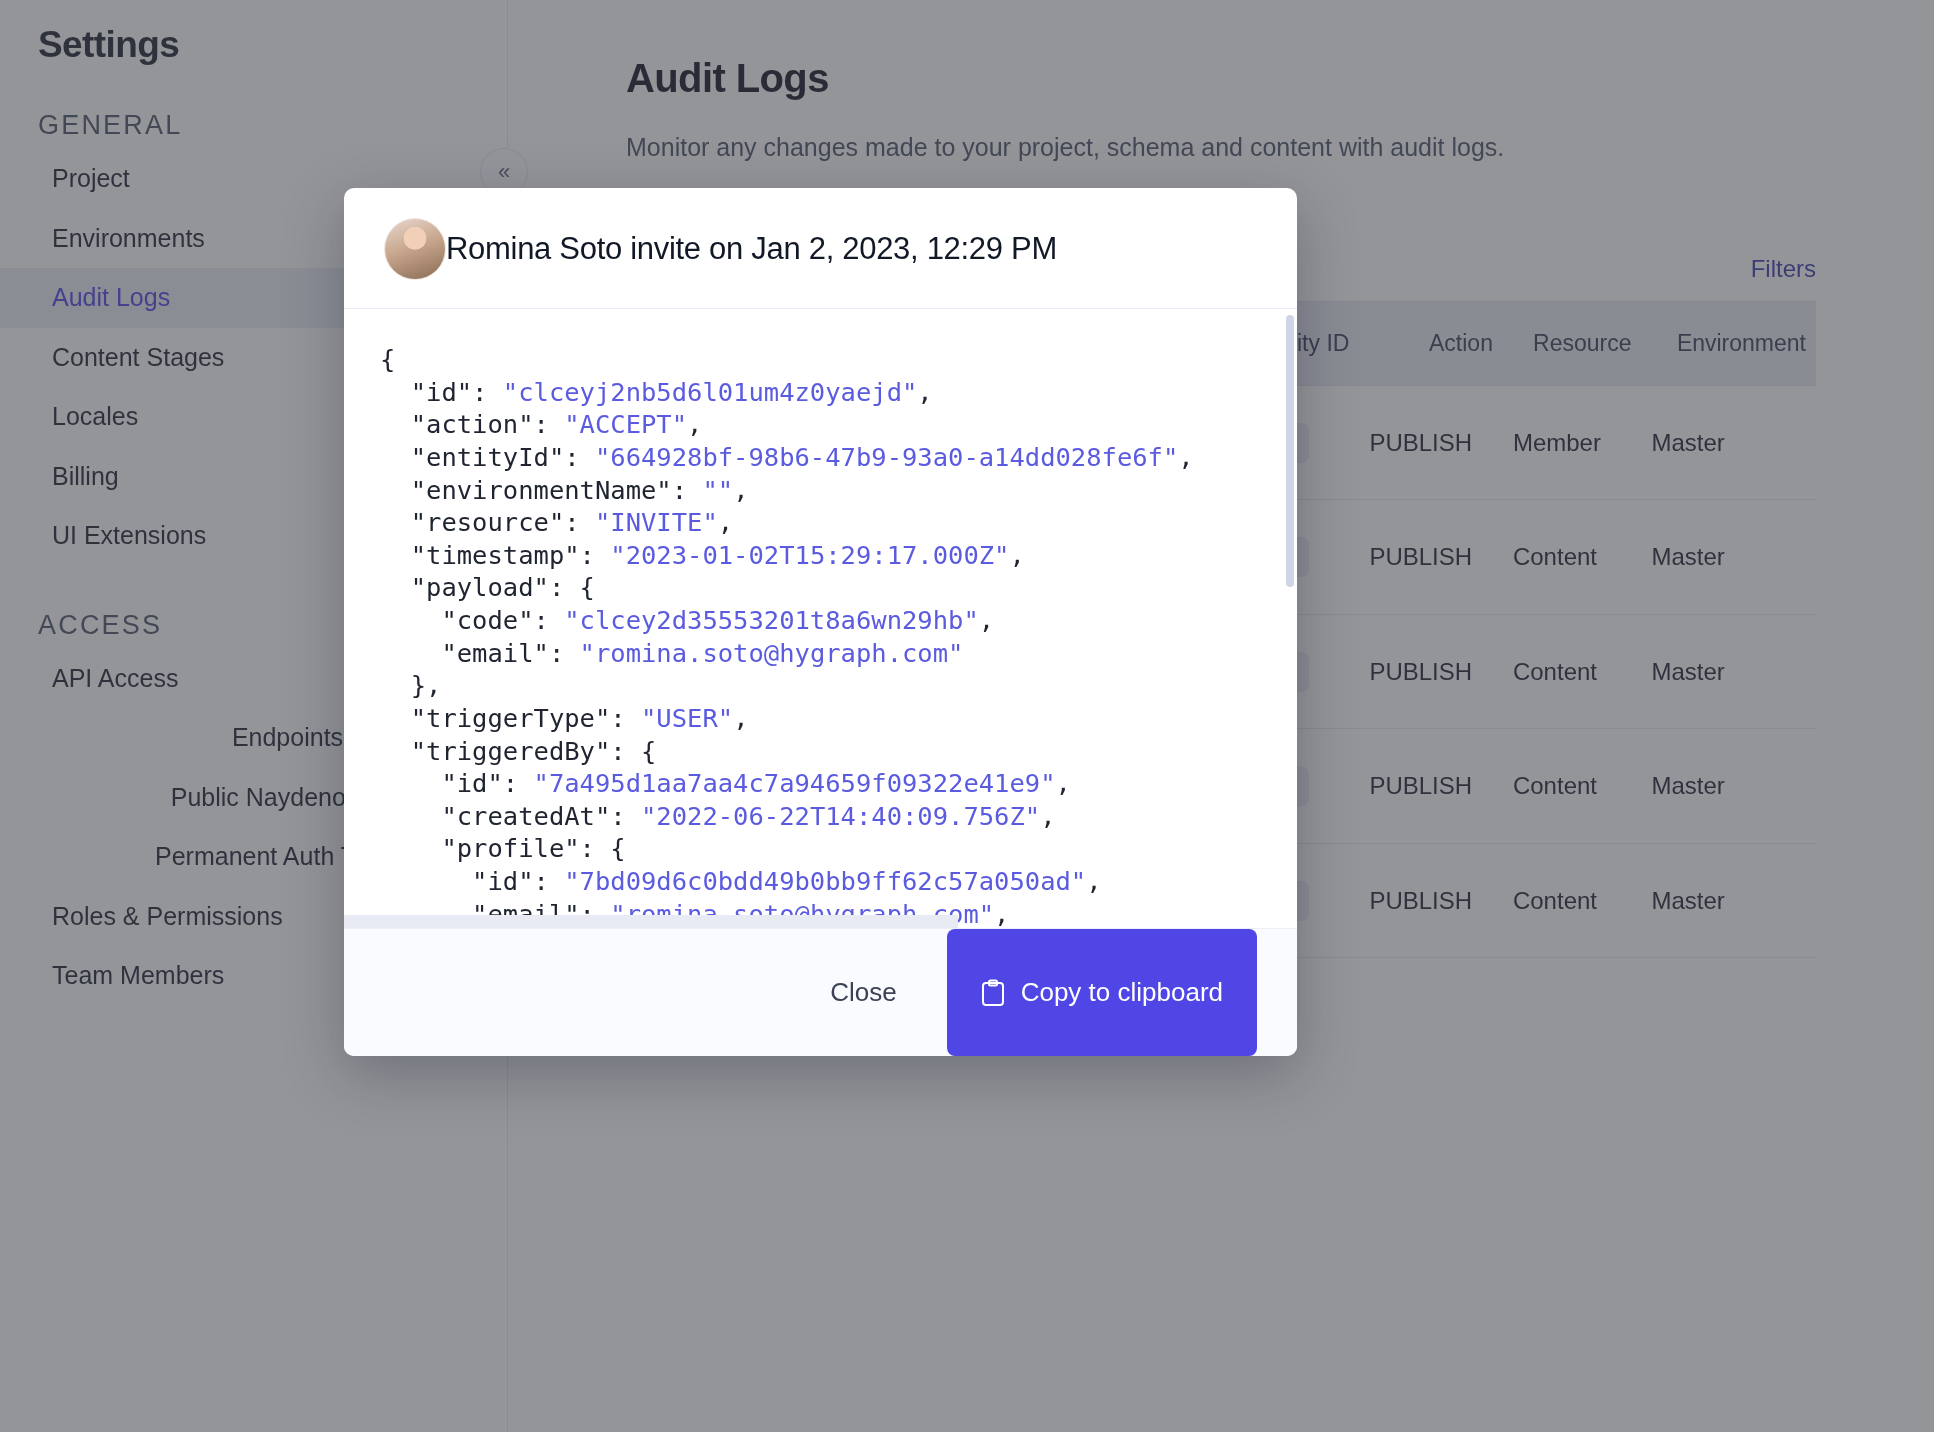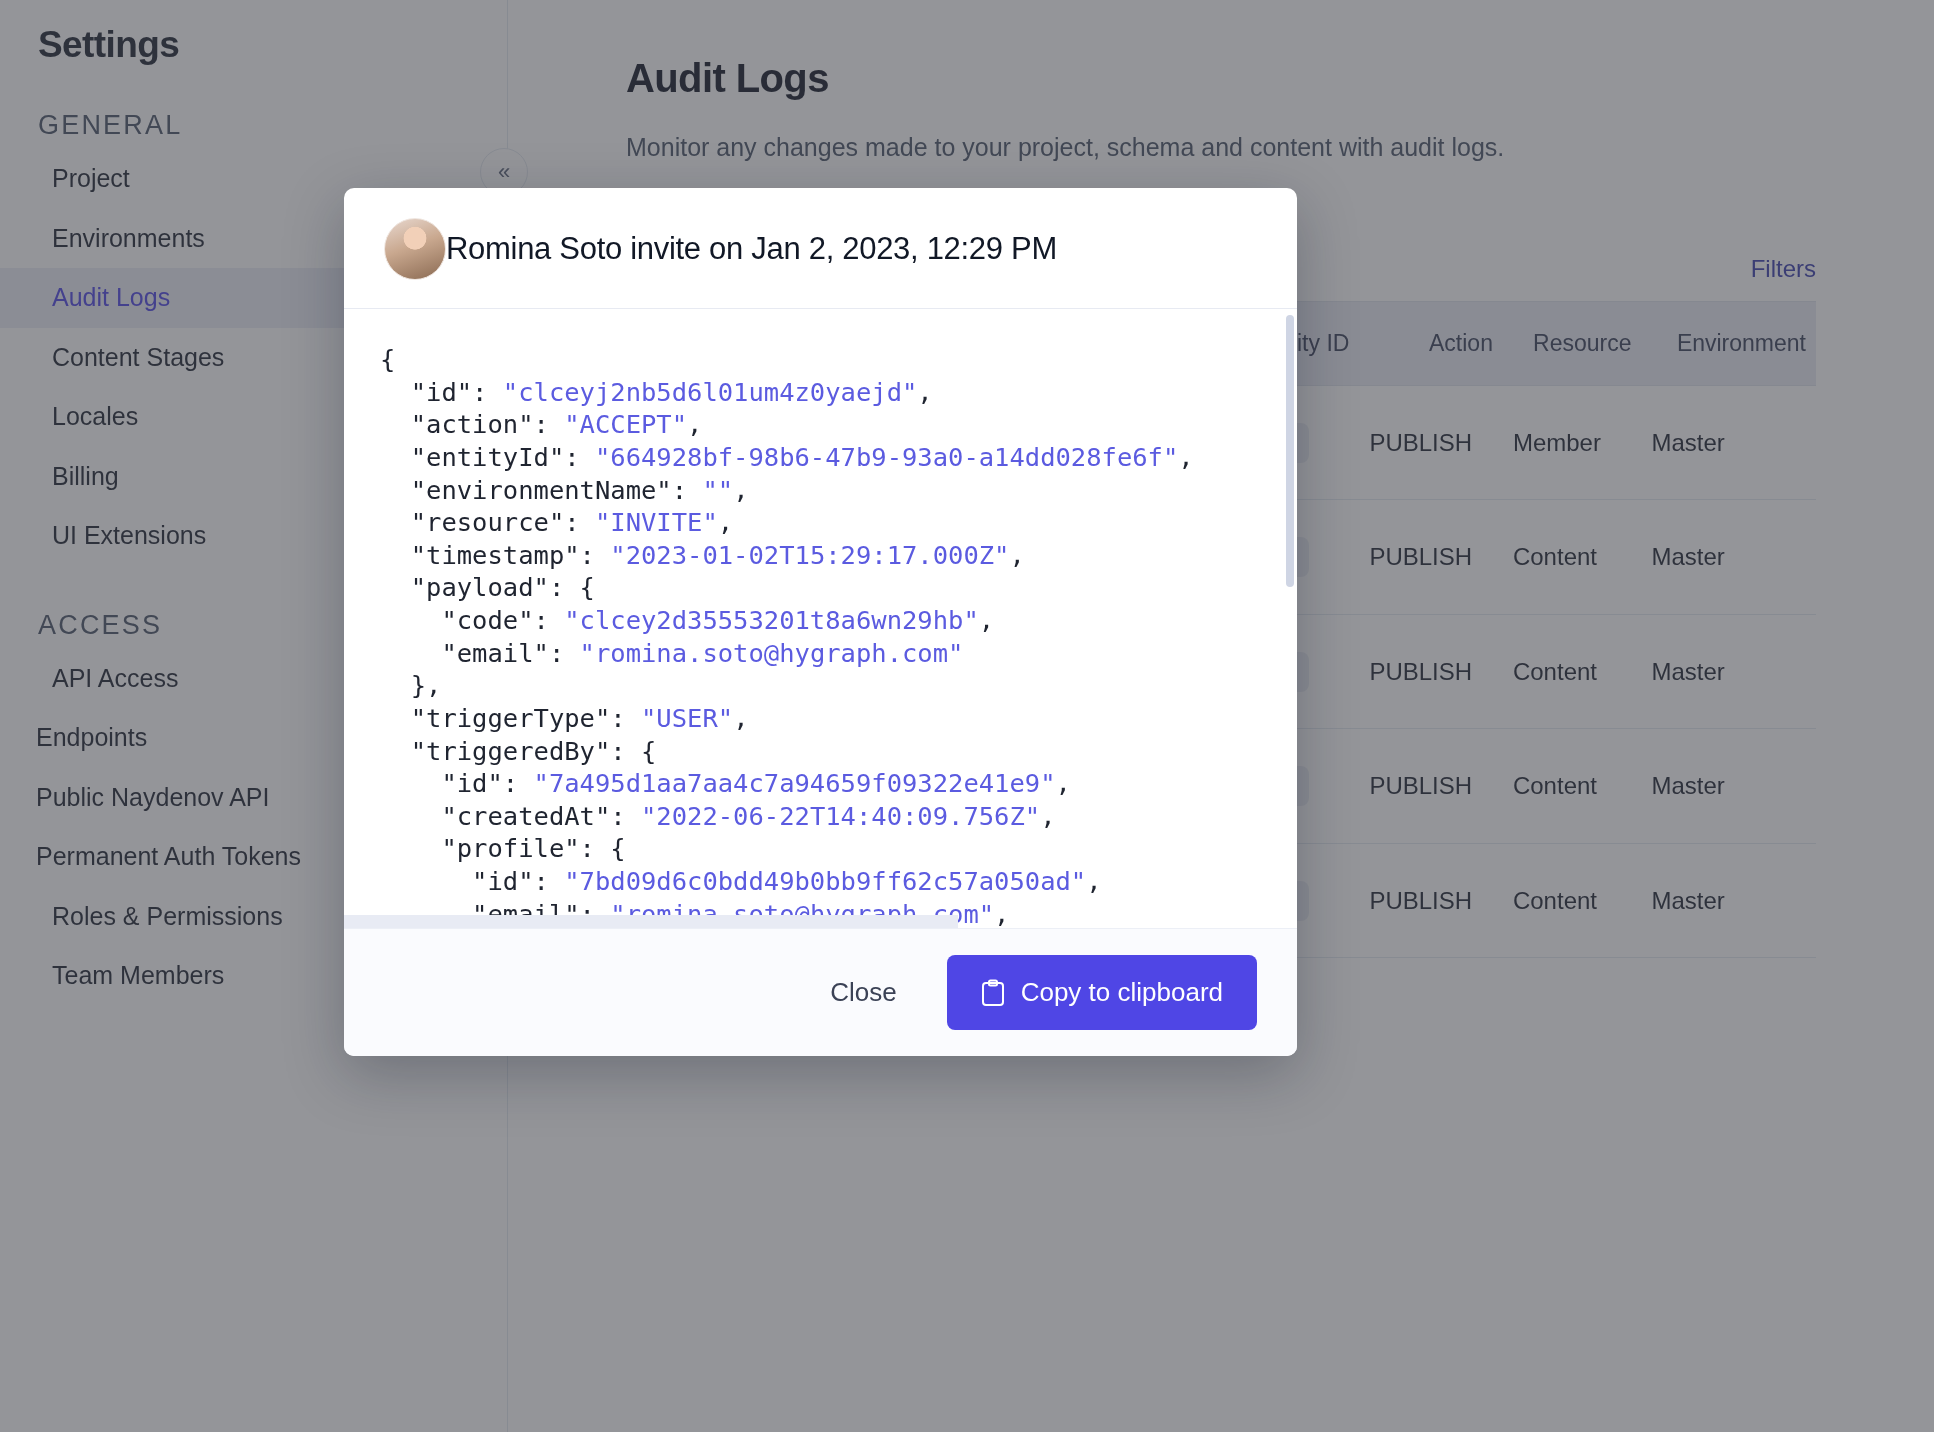--- a/index.html
+++ b/index.html
@@ -30,21 +30,21 @@
     font-size: 27px; font-weight: 400; color: #4a5568;
     letter-spacing: 2.2px;
     padding: 44px 0 8px 38px;
   }
   .sb-item {
     font-size: 25px; color: #1e2432;
     padding: 16px 0 16px 52px;
     line-height: 1.1;
     cursor: pointer;
   }
-  .sb-item.sub { padding-left: 36px; }
+  .sb-item.sub { padding-left: 68px; text-align: center; }
   .sb-item.active {
     background: #eceef5;
     color: #4f46e5;
     font-weight: 400;
   }
 
   .collapse-btn {
     position: absolute;
     left: 480px; top: 148px;
     width: 48px; height: 48px;
@@ -174,21 +174,21 @@
   .hscroll {
     position: absolute; left: 0; bottom: 0;
     width: 614px; height: 13px;
     background: #e8ebf4;
   }
   .modal-footer {
     flex: 0 0 auto;
     height: 128px;
     background: #fafbfe;
     border-top: 1px solid #eceff6;
-    display: flex; align-items: center; justify-content: flex-end;
+    display: flex; justify-content: flex-end;
     gap: 30px;
     padding: 0 40px;
   }
   .btn-close {
     background: transparent; border: none;
     font-size: 26px; color: #3b4256;
     padding: 14px 20px; cursor: pointer;
     font-family: "Liberation Sans", sans-serif;
   }
   .btn-copy {

